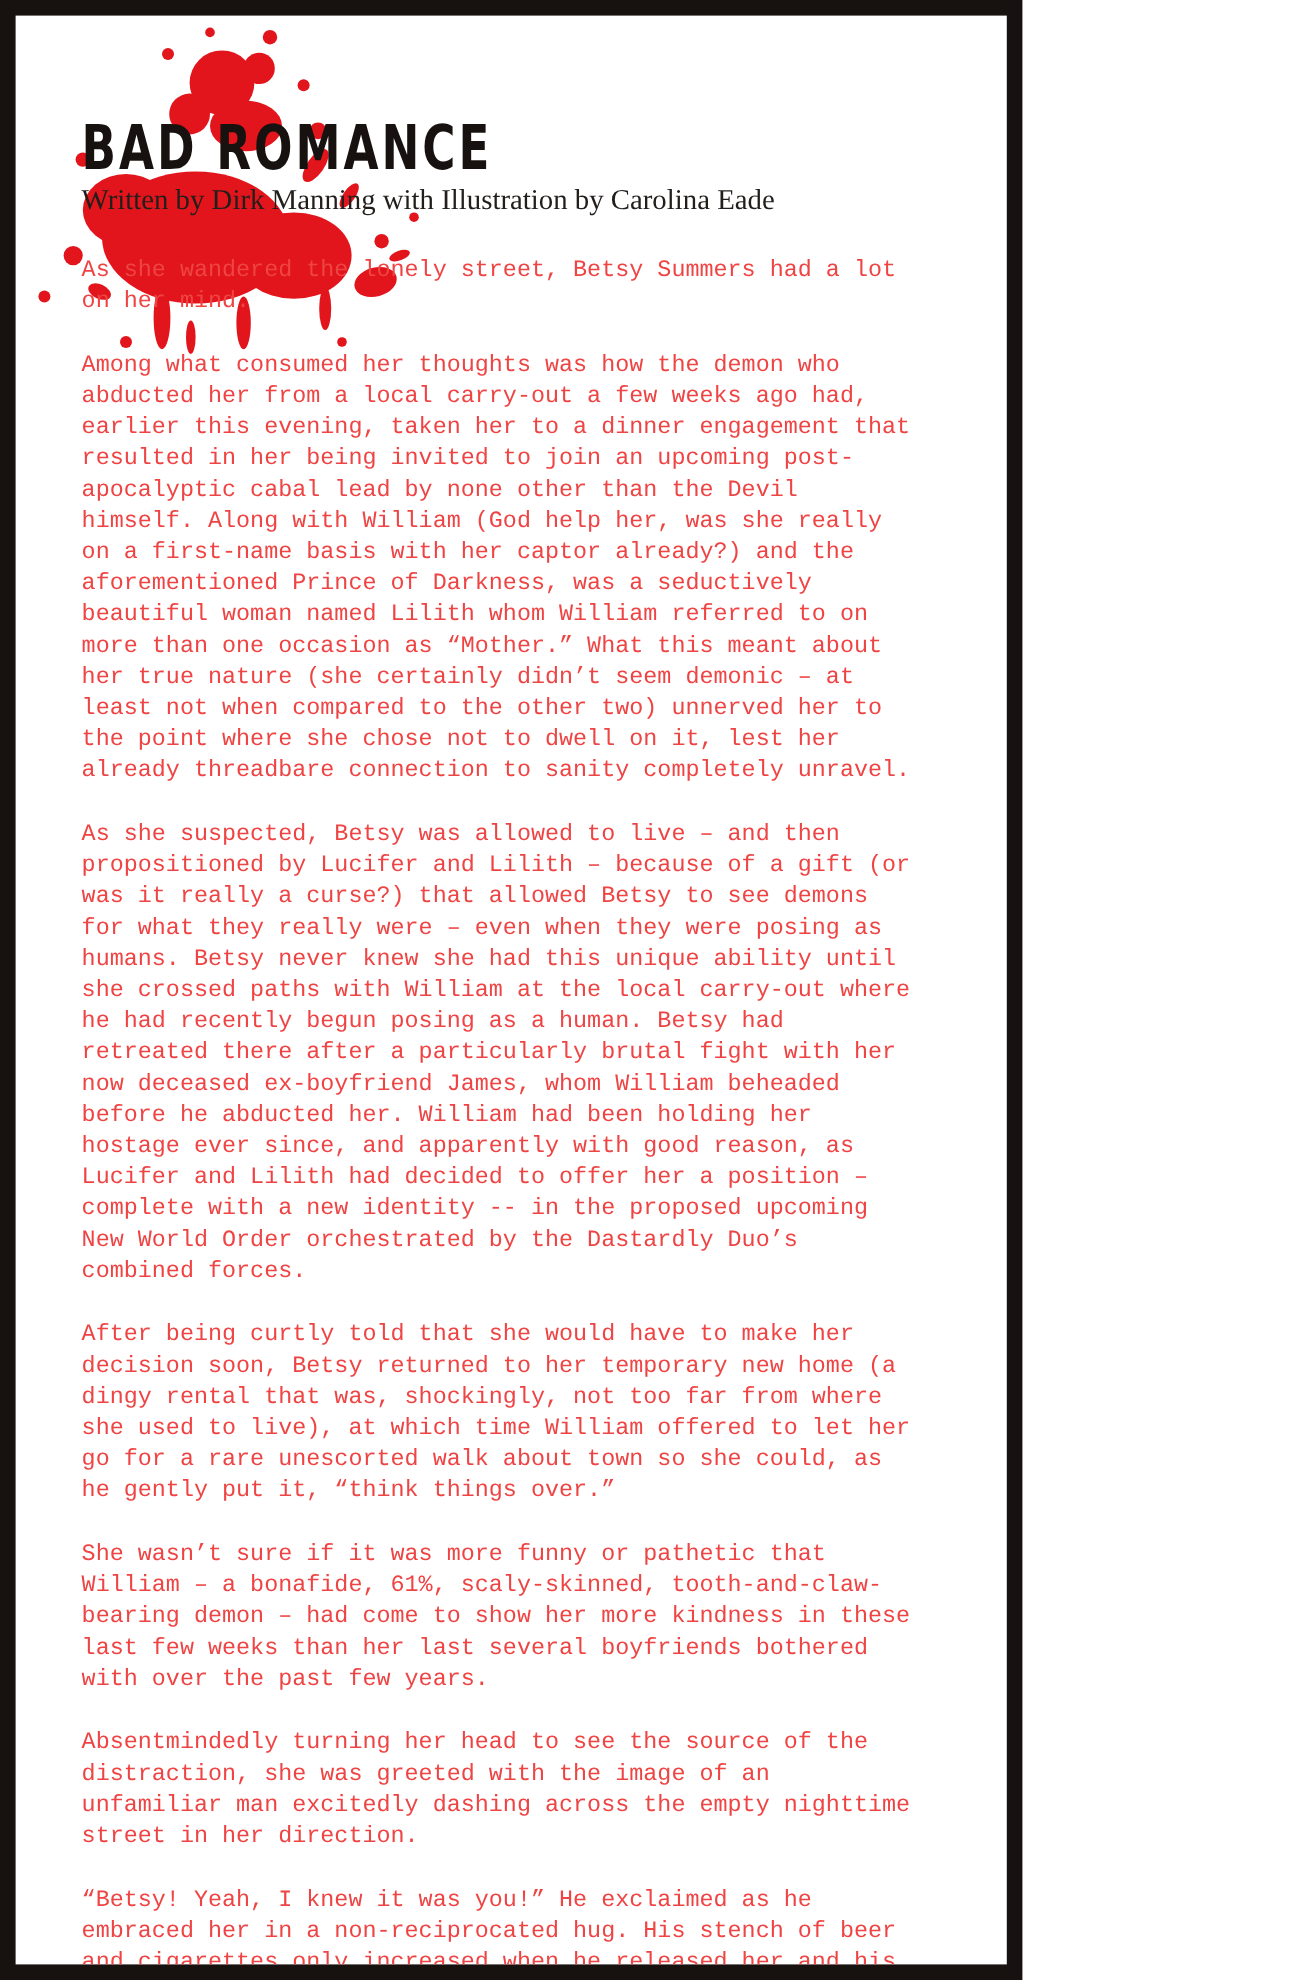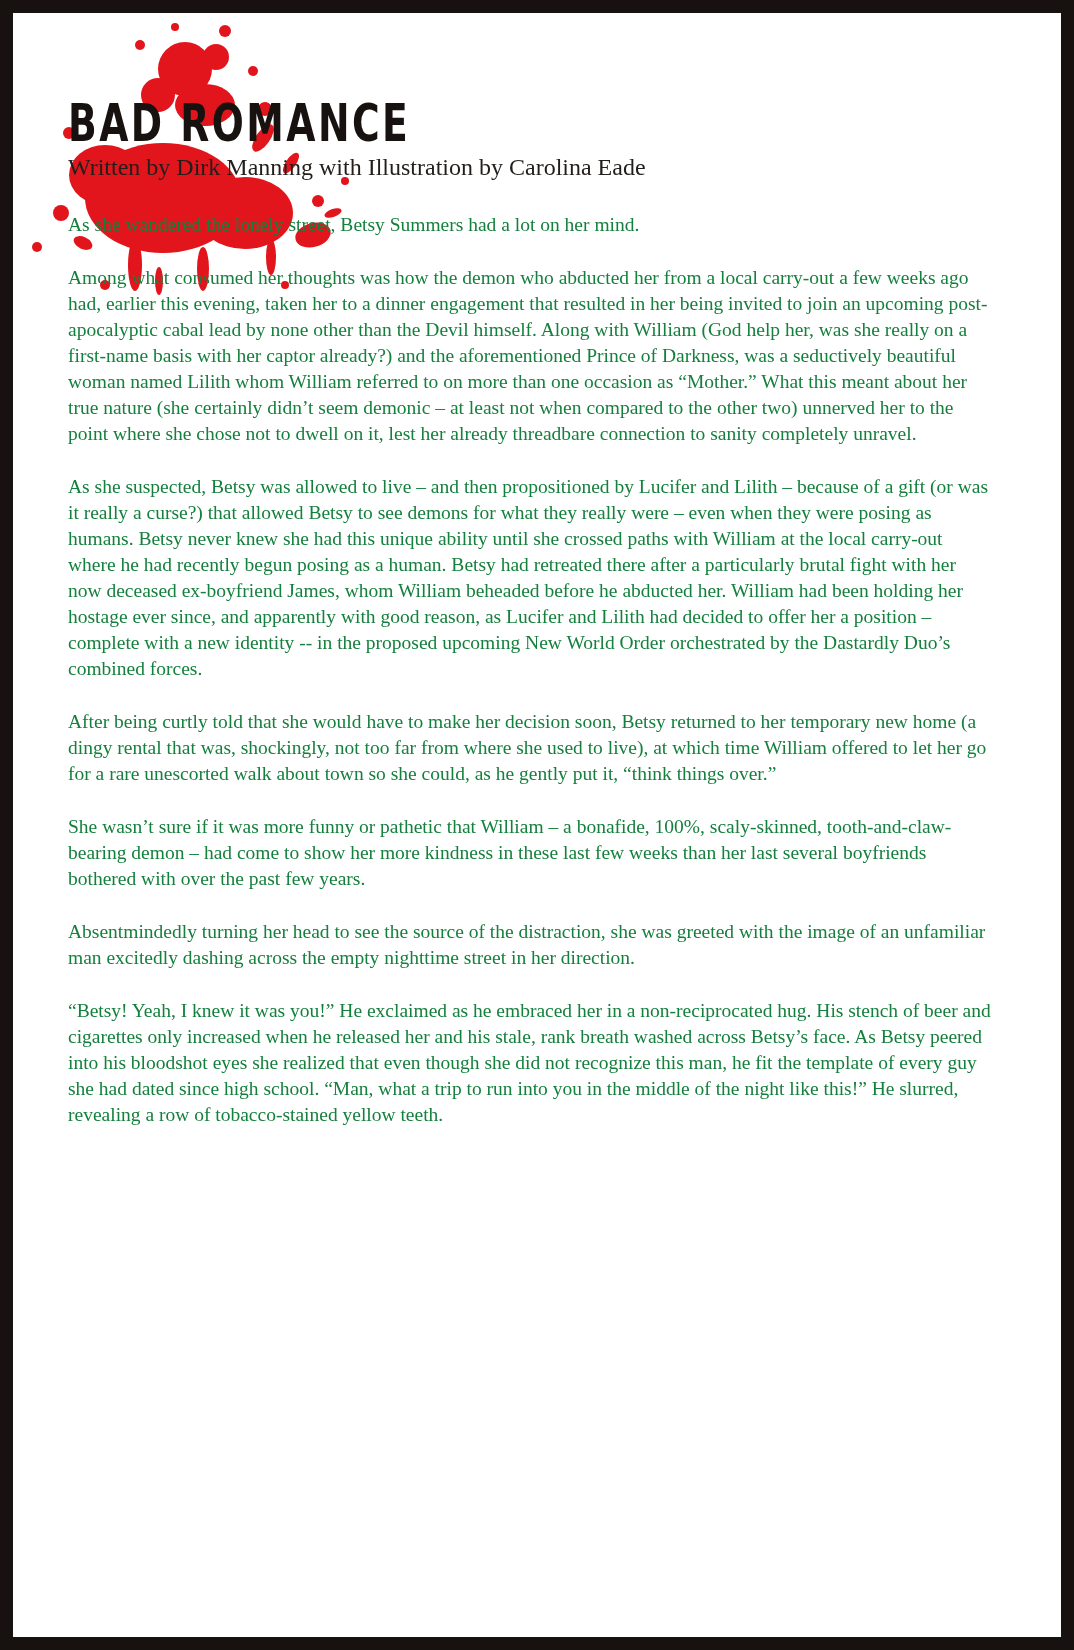--- a/index.html
+++ b/index.html
@@ -1,18 +1,18 @@
 <!DOCTYPE html>
 <html><head>
 <meta charset="utf-8">
 <style>
   html, body { margin: 0; padding: 0; background: #ffffff; }
   .page {
     position: relative;
-    width: 1074px;
+    width: 852px;
     height: 1650px;
     box-sizing: border-box;
     background: #ffffff;
     border: 13px solid #17120f;
     overflow: hidden;
     font-family: "Liberation Serif", "DejaVu Serif", serif;
     color: #2b2724;
   }
   .splatter {
     position: absolute;
@@ -44,21 +44,22 @@
     margin: 10px 0 0 0;
     font-size: 24px;
     line-height: 1.2;
     color: #221e1b;
   }
   .story { margin-top: 30px; }
   .story p {
     margin: 16px 0 27px 0;
     font-size: 19.5px;
     line-height: 26px;
-    color: #15803d;
+    color: #ef4444;
+    font-family: Liberation Mono, monospace;
   }
 </style>
 </head>
 <body>
 
 <div class="page">
 
   <svg class="splatter" viewBox="0 0 380 310" aria-hidden="true">
     <g fill="#e2151c">
 
@@ -98,19 +99,19 @@
 
   <div class="content">
     <h1 class="title">BAD ROMANCE</h1>
     <p class="byline">Written by Dirk Manning with Illustration by Carolina Eade</p>
 
     <div class="story">
       <p>As she wandered the lonely street, Betsy Summers had a lot on her mind.</p>
       <p>Among what consumed her thoughts was how the demon who abducted her from a local carry-out a few weeks ago had, earlier this evening, taken her to a dinner engagement that resulted in her being invited to join an upcoming post-apocalyptic cabal lead by none other than the Devil himself. Along with William (God help her, was she really on a first-name basis with her captor already?) and the aforementioned Prince of Darkness, was a seductively beautiful woman named Lilith whom William referred to on more than one occasion as “Mother.” What this meant about her true nature (she certainly didn’t seem demonic – at least not when compared to the other two) unnerved her to the point where she chose not to dwell on it, lest her already threadbare connection to sanity completely unravel.</p>
       <p>As she suspected, Betsy was allowed to live – and then propositioned by Lucifer and Lilith – because of a gift (or was it really a curse?) that allowed Betsy to see demons for what they really were – even when they were posing as humans. Betsy never knew she had this unique ability until she crossed paths with William at the local carry-out where he had recently begun posing as a human. Betsy had retreated there after a particularly brutal fight with her now deceased ex-boyfriend James, whom William beheaded before he abducted her. William had been holding her hostage ever since, and apparently with good reason, as Lucifer and Lilith had decided to offer her a position – complete with a new identity -- in the proposed upcoming New World Order orchestrated by the Dastardly Duo’s combined forces.</p>
       <p>After being curtly told that she would have to make her decision soon, Betsy returned to her temporary new home (a dingy rental that was, shockingly, not too far from where she used to live), at which time William offered to let her go for a rare unescorted walk about town so she could, as he gently put it, “think things over.”</p>
-      <p>She wasn’t sure if it was more funny or pathetic that William – a bonafide, 100%, scaly-skinned, tooth-and-claw-bearing demon – had come to show her more kindness in these last few weeks than her last several boyfriends bothered with over the past few years.</p>
+      <p>She wasn’t sure if it was more funny or pathetic that William – a bonafide, 61%, scaly-skinned, tooth-and-claw-bearing demon – had come to show her more kindness in these last few weeks than her last several boyfriends bothered with over the past few years.</p>
       <p>Absentmindedly turning her head to see the source of the distraction, she was greeted with the image of an unfamiliar man excitedly dashing across the empty nighttime street in her direction.</p>
       <p>“Betsy! Yeah, I knew it was you!” He exclaimed as he embraced her in a non-reciprocated hug. His stench of beer and cigarettes only increased when he released her and his stale, rank breath washed across Betsy’s face. As Betsy peered into his bloodshot eyes she realized that even though she did not recognize this man, he fit the template of every guy she had dated since high school. “Man, what a trip to run into you in the middle of the night like this!” He slurred, revealing a row of tobacco-stained yellow teeth.</p>
     </div>
   </div>
 
 </div>
 
 </body></html>

